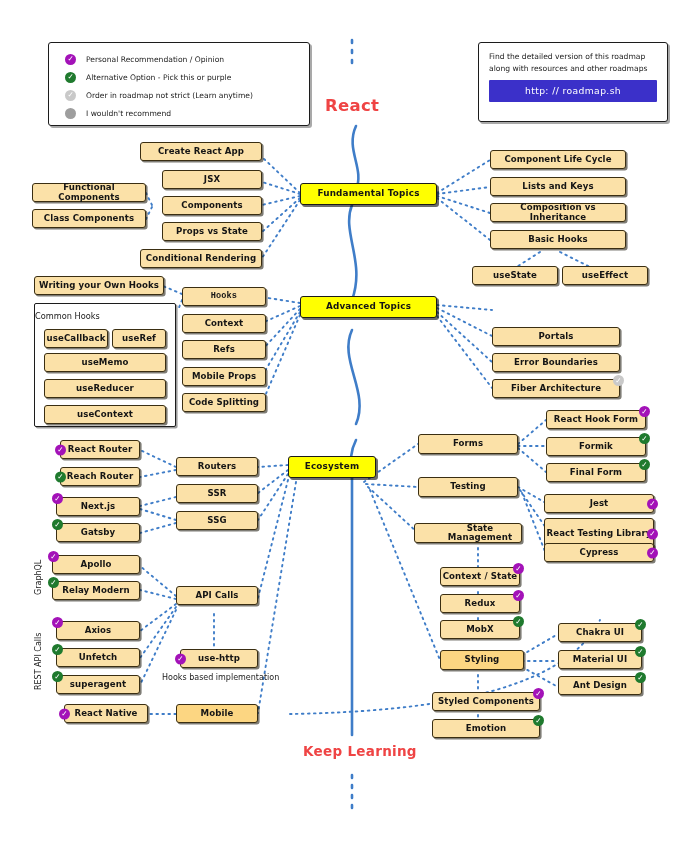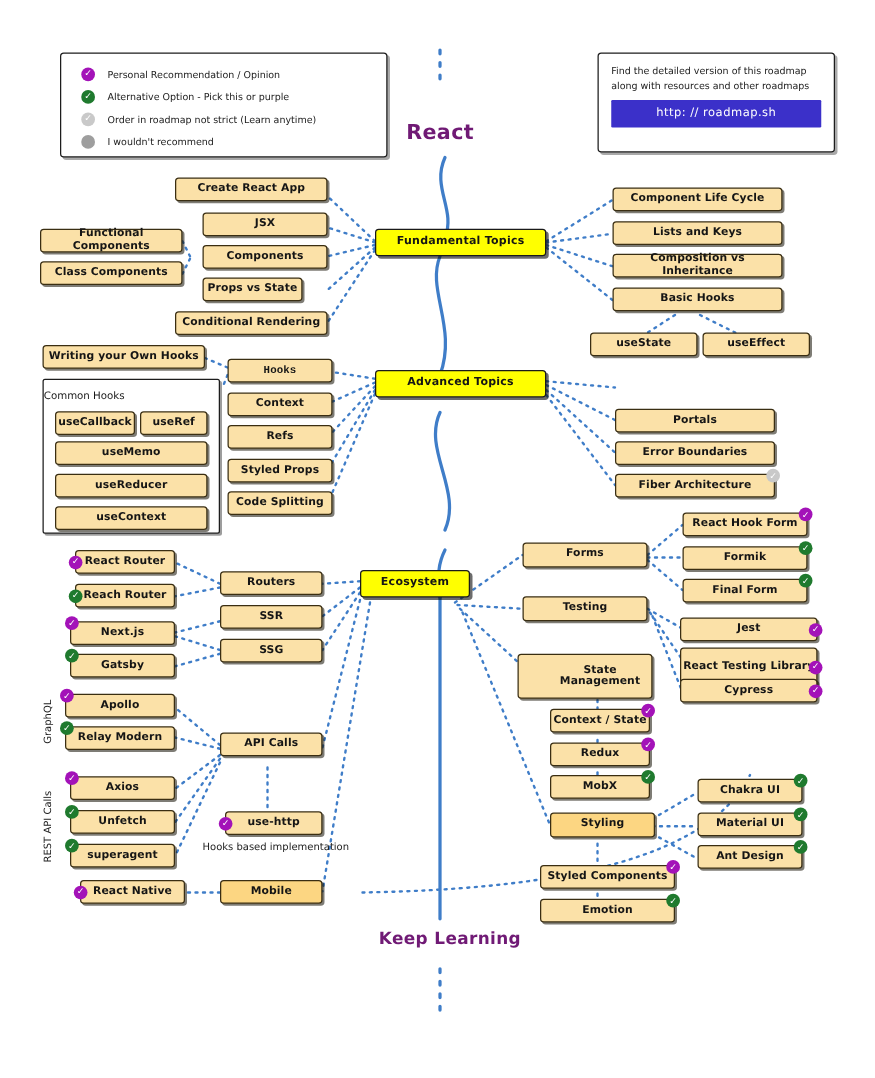--- a/index.html
+++ b/index.html
@@ -121,21 +121,21 @@
     display:flex;align-items:center;justify-content:center;
     font-size:9.2px;
     letter-spacing:.4px;
     border-radius:1px;
   }
   
   .bigtitle{
     position:absolute;
     font-size:16.5px;
     font-weight:700;
-    color:#701a75;
+    color:#ef4444;
     letter-spacing:.3px;
     z-index:8;
     white-space:nowrap;
   }
   .grouptext{
     position:absolute;
     font-size:8px;
     color:#1b1b1b;
     font-weight:500;
     white-space:nowrap;
@@ -299,37 +299,37 @@
   <div class="bigtitle" style="left:325px;top:96px;">React</div>
   <div class="bigtitle" style="left:303px;top:743px;font-size:13.5px;">Keep Learning</div>
 
   <div class="node milestone" style="left:300px;top:183px;width:137px;height:22px;">Fundamental Topics</div>
   <div class="node milestone" style="left:300px;top:296px;width:137px;height:22px;">Advanced Topics</div>
   <div class="node milestone" style="left:288px;top:456px;width:88px;height:22px;">Ecosystem</div>
 
   <div class="node" style="left:140px;top:142px;width:122px;height:19px;">Create React App</div>
   <div class="node" style="left:162px;top:170px;width:100px;height:19px;">JSX</div>
   <div class="node" style="left:162px;top:196px;width:100px;height:19px;">Components</div>
-  <div class="node" style="left:162px;top:222px;width:80px;height:19px;">Props vs State</div>
+  <div class="node" style="left:162px;top:222px;width:100px;height:19px;">Props vs State</div>
   <div class="node" style="left:140px;top:249px;width:122px;height:19px;">Conditional Rendering</div>
 
   <div class="node" style="left:32px;top:183px;width:114px;height:19px;">Functional Components</div>
   <div class="node" style="left:32px;top:209px;width:114px;height:19px;">Class Components</div>
 
   <div class="node" style="left:490px;top:177px;width:136px;height:19px;">Lists and Keys</div>
   <div class="node" style="left:490px;top:150px;width:136px;height:19px;">Component Life Cycle</div>
   <div class="node" style="left:490px;top:203px;width:136px;height:19px;">Composition vs Inheritance</div>
   <div class="node" style="left:490px;top:230px;width:136px;height:19px;">Basic Hooks</div>
   <div class="node" style="left:472px;top:266px;width:86px;height:19px;">useState</div>
   <div class="node" style="left:562px;top:266px;width:86px;height:19px;">useEffect</div>
 
   <div class="node" style="left:182px;top:287px;width:84px;height:19px;font-family:Liberation Mono, monospace;">Hooks</div>
   <div class="node" style="left:182px;top:314px;width:84px;height:19px;">Context</div>
   <div class="node" style="left:182px;top:340px;width:84px;height:19px;">Refs</div>
-  <div class="node" style="left:182px;top:367px;width:84px;height:19px;">Styled Props</div>
+  <div class="node" style="left:182px;top:367px;width:84px;height:19px;">Mobile Props</div>
   <div class="node" style="left:182px;top:393px;width:84px;height:19px;">Code Splitting</div>
 
   <div class="node" style="left:34px;top:276px;width:130px;height:19px;">Writing your Own Hooks</div>
 
   <div id="commonhooks">
     <div class="ch-title">Common Hooks</div>
   </div>
   <div class="node" style="left:44px;top:329px;width:64px;height:19px;">useCallback</div>
   <div class="node" style="left:112px;top:329px;width:54px;height:19px;">useRef</div>
   <div class="node" style="left:44px;top:353px;width:122px;height:19px;">useMemo</div>
@@ -360,21 +360,21 @@
 
   <div class="node" style="left:176px;top:586px;width:82px;height:19px;">API Calls</div>
   <div class="node" style="left:180px;top:649px;width:78px;height:19px;">use-http<span class="badge purple bl">✓</span></div>
   <div class="grouptext" style="left:162px;top:673px;">Hooks based implementation</div>
 
   <div class="node" style="left:64px;top:704px;width:84px;height:19px;">React Native<span class="badge purple bl">✓</span></div>
   <div class="node deep" style="left:176px;top:704px;width:82px;height:19px;">Mobile</div>
 
   <div class="node" style="left:418px;top:434px;width:100px;height:20px;">Forms</div>
   <div class="node" style="left:418px;top:477px;width:100px;height:20px;">Testing</div>
-  <div class="node" style="left:414px;top:523px;width:108px;height:36px;padding-left:24px;">State Management</div>
+  <div class="node" style="left:414px;top:523px;width:108px;height:20px;padding-left:24px;">State Management</div>
   <div class="node deep" style="left:440px;top:650px;width:84px;height:20px;">Styling</div>
 
   <div class="node" style="left:546px;top:410px;width:100px;height:19px;">React Hook Form<span class="badge purple tr">✓</span></div>
   <div class="node" style="left:546px;top:437px;width:100px;height:19px;">Formik<span class="badge green tr">✓</span></div>
   <div class="node" style="left:546px;top:463px;width:100px;height:19px;">Final Form<span class="badge green tr">✓</span></div>
 
   <div class="node" style="left:544px;top:494px;width:110px;height:19px;">Jest<span class="badge purple rm">✓</span></div>
   <div class="node" style="left:544px;top:518px;width:110px;height:31px;">React Testing Library<span class="badge purple rm">✓</span></div>
   <div class="node" style="left:544px;top:543px;width:110px;height:19px;">Cypress<span class="badge purple rm">✓</span></div>
 

